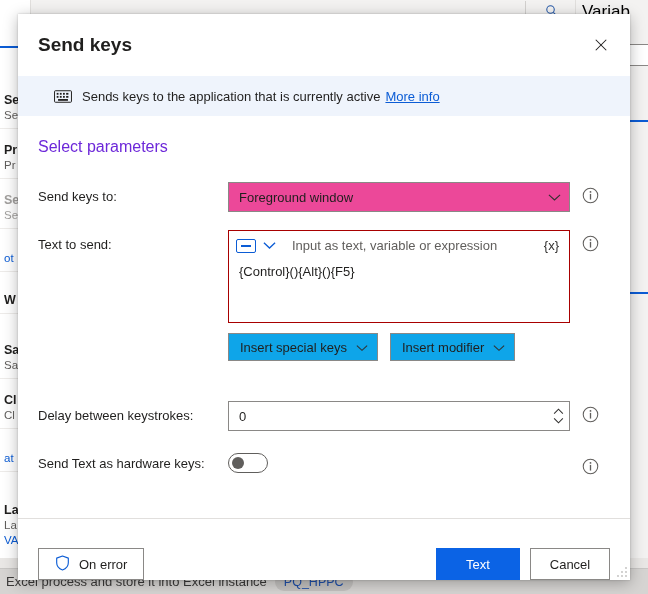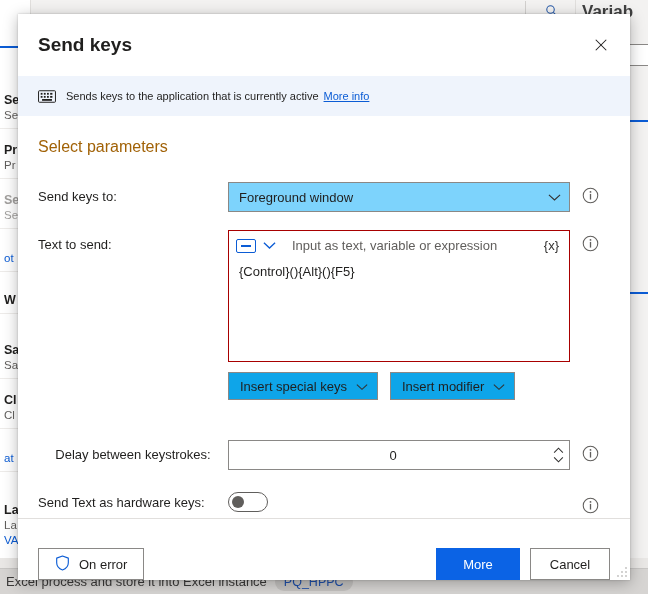--- a/index.html
+++ b/index.html
@@ -95,22 +95,22 @@
     right: 0; top: 0;
     width: 72px; height: 594px;
     background: #f3f2f1;
     border-left: 1px solid #e1dfdd;
     overflow: hidden;
   }
   .bg-vars-title {
     position: absolute;
     left: 6px; top: 2px;
     font-size: 17px;
-    font-weight: bold;
-    color: #404040;
+    font-weight: normal;
+    color: #000000;
     white-space: nowrap;
   }
   .bg-vars-search {
     position: absolute;
     left: 4px; top: 44px;
     width: 78px; height: 22px;
     background: #ffffff;
     border: 1px solid #8a8886;
     box-sizing: border-box;
     font-size: 11.5px;
@@ -224,43 +224,43 @@
     color: #201f1e;
     background: transparent;
     border: none;
   }
 
   .dlg-infobar {
     flex: 0 0 40px;
     background: #eff4fc;
     display: flex;
     align-items: center;
-    padding: 0 20px;
-    box-sizing: border-box;
-    font-size: 11px;
+    padding: 0 36px;
+    box-sizing: border-box;
+    font-size: 13px;
     color: #201f1e;
   }
   .dlg-infobar .kbd-icon { margin-right: 10px; display: flex; align-items: center; }
   .dlg-infobar a {
     color: #0b5cd5;
     text-decoration: underline;
     margin-left: 5px;
   }
 
   .dlg-body {
     flex: 1 1 auto;
     padding: 22px 20px 0 20px;
     box-sizing: border-box;
     overflow: hidden;
     position: relative;
   }
 
   .section-heading {
     font-size: 16px;
-    color: #a16207;
+    color: #6d28d9;
     margin: 0 0 26px 0;
     font-weight: normal;
   }
 
   .field-row {
     display: flex;
     align-items: flex-start;
     margin-bottom: 18px;
     margin-top: 14px;
   }
@@ -279,36 +279,36 @@
     display: flex;
     justify-content: center;
     padding-top: 5px;
   }
   .info-icon { cursor: pointer; }
 
   
   .combo {
     height: 30px;
     border: 1px solid #8a8886;
-    background: #7dd3fc;
+    background: #ec4899;
     display: flex;
     align-items: center;
     padding: 0 8px 0 10px;
     box-sizing: border-box;
     font-size: 13px;
     color: #201f1e;
     cursor: pointer;
   }
   .combo .combo-value { flex: 1; }
 
   
   .richbox {
     border: 1px solid #a80000;
     background: #ffffff;
-    height: 132px;
+    height: 93px;
     box-sizing: border-box;
     display: flex;
     flex-direction: column;
     cursor: text;
   }
   .richbox-toolbar {
     height: 29px;
     flex: 0 0 29px;
     display: flex;
     align-items: center;
@@ -653,21 +653,21 @@
         <span class="info-icon">
           <svg width="17" height="17" viewBox="0 0 18 18" aria-hidden="true">
             <circle cx="9" cy="9" r="7.7" fill="none" stroke="#605e5c" stroke-width="1.1"></circle>
             <circle cx="9" cy="5.2" r="0.95" fill="#605e5c"></circle>
             <rect x="8.3" y="7.3" width="1.4" height="6" fill="#605e5c"></rect>
           </svg>
         </span>
       </div>
     </div>
 
-    <div class="field-row" style="margin-top:40px;text-align:center;">
+    <div class="field-row" style="margin-top:40px;">
       <div class="field-label">Delay between keystrokes:</div>
       <div class="field-control">
         <div class="spinner">
           <span class="sp-value">0</span>
           <span class="sp-arrows">
             <span>
               <svg width="11" height="7" viewBox="0 0 12 8" aria-hidden="true">
                 <polyline points="1,6.4 6,1.4 11,6.4" fill="none" stroke="#323130" stroke-width="1.2"></polyline>
               </svg>
             </span>
@@ -714,21 +714,21 @@
     <button class="btn btn-onerror">
       <span>
         <svg width="15" height="16" viewBox="0 0 16 17" aria-hidden="true">
           <path d="M8 1 L14.2 3.3 V8.2 C14.2 12 11.4 14.7 8 15.9 C4.6 14.7 1.8 12 1.8 8.2 V3.3 Z" fill="none" stroke="#0b5cd5" stroke-width="1.2" stroke-linejoin="round"></path>
         </svg>
       </span>
       <span>On error</span>
     </button>
     <div class="footer-spacer"></div>
     <div class="footer-right">
-      <button class="btn btn-primary">More</button>
+      <button class="btn btn-primary">Text</button>
       <button class="btn">Cancel</button>
     </div>
   </div>
 
   <span class="resize-grip">
     <svg width="12" height="12" viewBox="0 0 12 12" aria-hidden="true">
       <circle cx="10" cy="2" r="0.9" fill="#8a8886"></circle>
       <circle cx="6" cy="6" r="0.9" fill="#8a8886"></circle>
       <circle cx="10" cy="6" r="0.9" fill="#8a8886"></circle>
       <circle cx="2" cy="10" r="0.9" fill="#8a8886"></circle>

